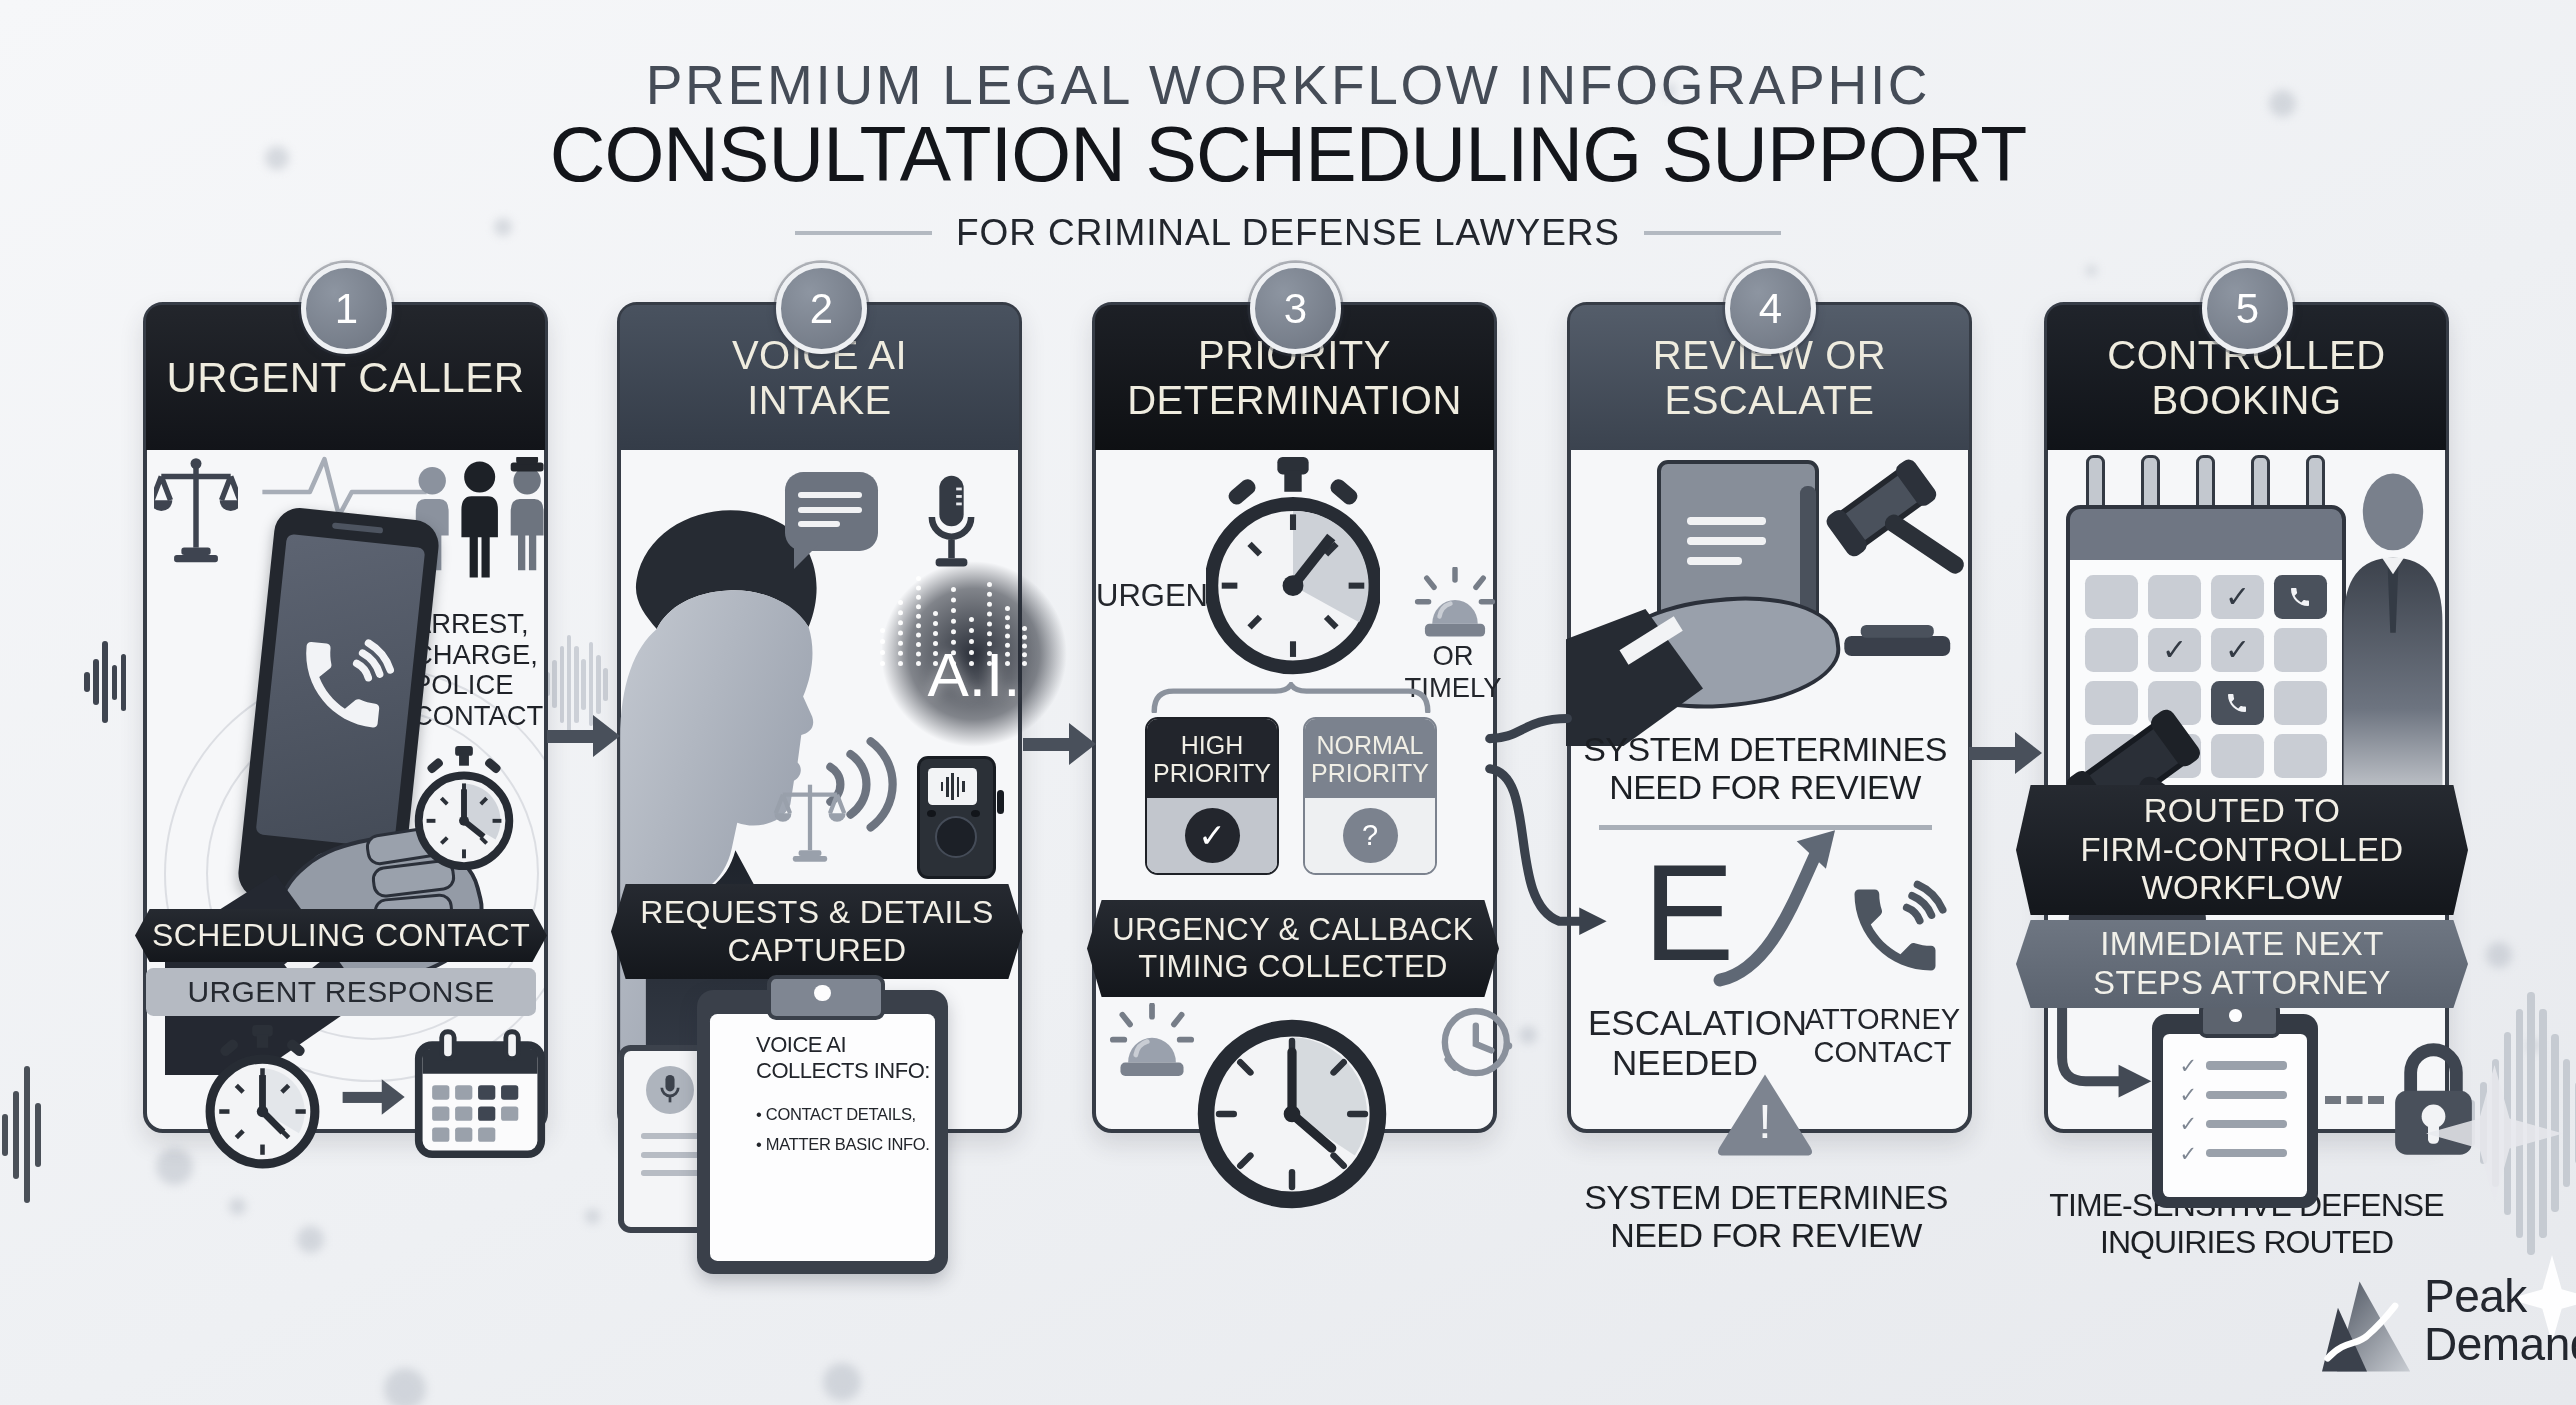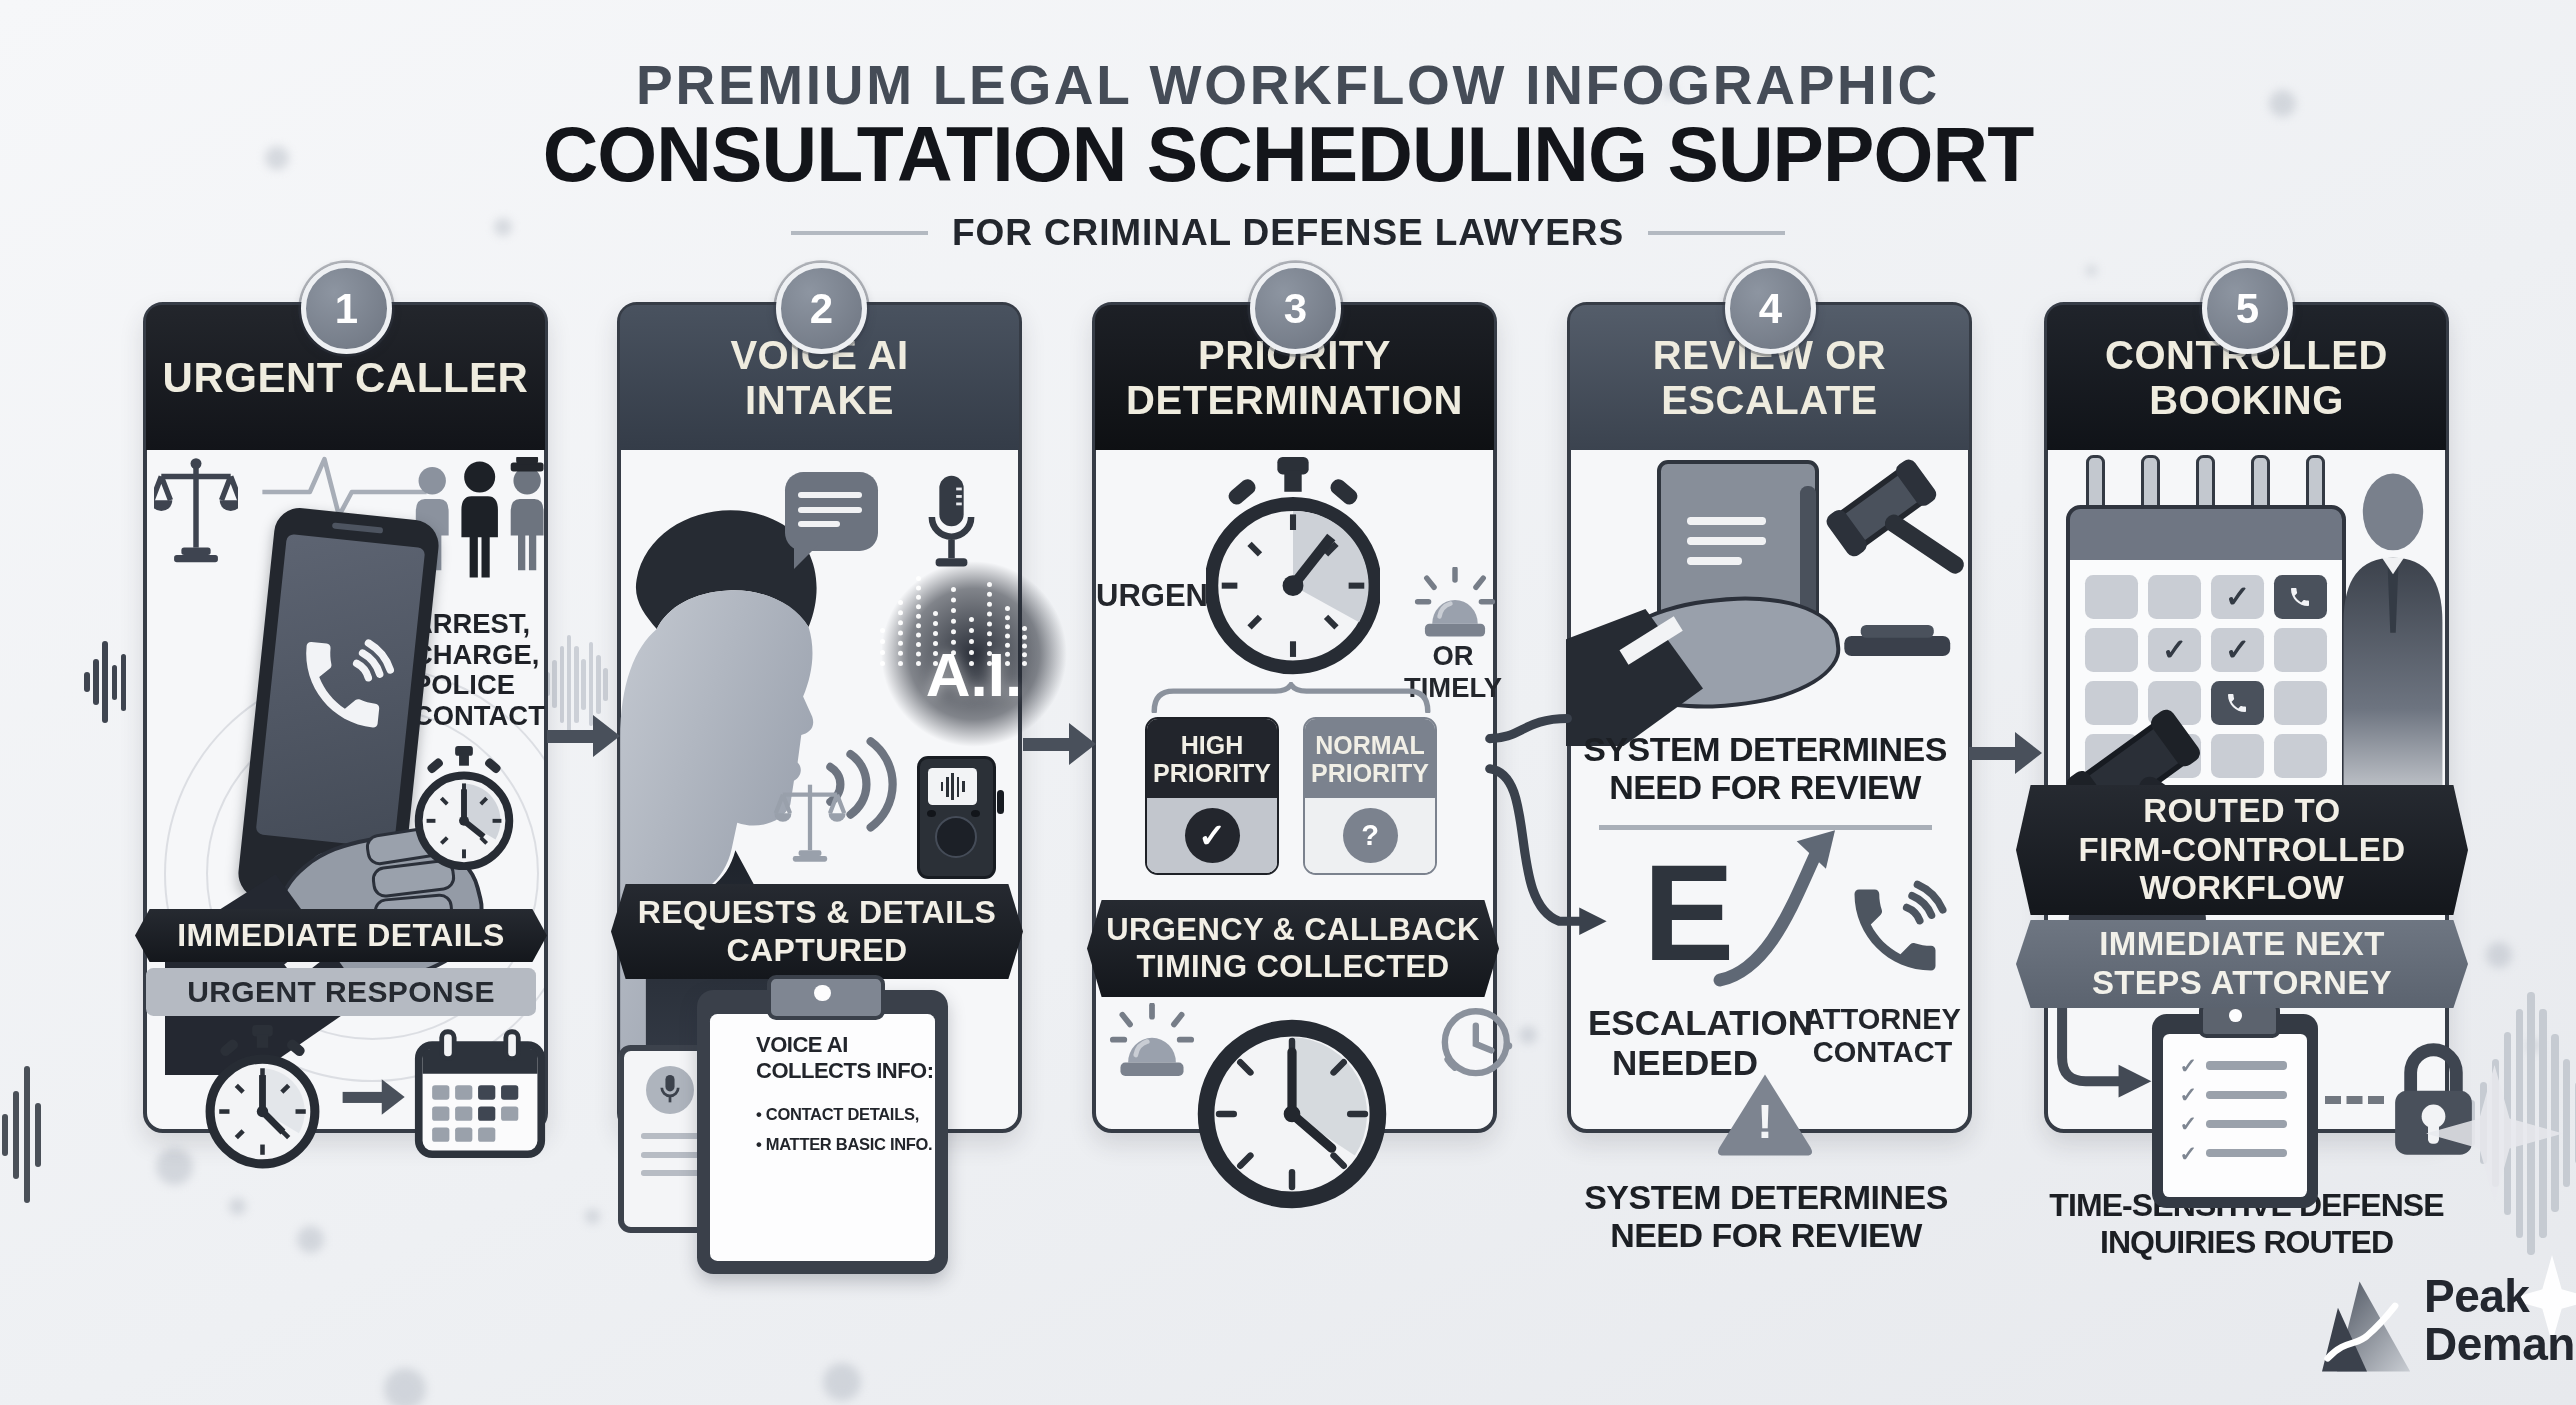--- a/index.html
+++ b/index.html
@@ -1,18 +1,18 @@
 <!DOCTYPE html>
 <html style="font-size:14.6px"><head>
 <meta charset="utf-8">
 <style>
   html,body{margin:0;padding:0;background:#dfe2e6}
   #canvas{position:relative;width:2576px;height:1405px;overflow:hidden;
     background:linear-gradient(155deg,#f6f7f9 0%,#eef0f3 55%,#e7e9ed 100%);
-    font-family:"Liberation Sans",sans-serif;font-weight:bold;}
+    font-family:"Liberation Sans",sans-serif;font-weight:normal;}
   .abs{position:absolute}
   .pre{white-space:pre-line}
   .ctr{text-align:center}
   .t{position:absolute;color:#22252b;white-space:pre-line}
   
   .card{position:absolute;top:302px;width:397px;height:823px;background:#f6f7f9;
     border:4.6px solid #363c46;border-radius:20px;box-shadow:0 11px 24px rgba(40,45,60,.14)}
   .chdr{position:absolute;top:-0.9px;left:-0.9px;right:-0.9px;height:145px;border-radius:15.6px 15.6px 0 0;
     display:flex;align-items:center;justify-content:center;color:#efecdf;font-size:40px;
     line-height:1.12;letter-spacing:0.5px;text-align:center;white-space:pre-line}
@@ -223,21 +223,21 @@
       <line x1="27" y1="53" x2="33" y2="59"></line>
         <line x1="73" y1="53" x2="67" y2="59"></line>
       <line x1="27" y1="99" x2="33" y2="93"></line>
         <line x1="73" y1="99" x2="67" y2="93"></line>
     </g>
     <line x1="50" y1="76" x2="50" y2="44" stroke="#272c34" stroke-width="6"></line>
     <line x1="50" y1="76" x2="70" y2="92" stroke="#272c34" stroke-width="6"></line>
     <circle cx="50" cy="76" r="5" fill="#272c34"></circle>
   </svg>
 
-  <div class="bnr bnr-dark" style="left:135px;top:909px;width:412px;height:53px;font-size:32px">IMMEDIATE DETAILS</div>
+  <div class="bnr bnr-dark" style="left:135px;top:909px;width:412px;height:53px;font-size:32px">SCHEDULING CONTACT</div>
   <div class="bnr bnr-lightgray" style="left:146px;top:968px;width:390px;height:48px;font-size:30px">URGENT RESPONSE</div>
 
   <svg class="abs" style="left:203px;top:1025px;z-index:5" width="119px" height="148px" viewBox="0 0 100 130">
     <rect x="41" y="0" width="18" height="10" rx="3" fill="#2b3038"></rect>
       <rect x="45" y="8" width="10" height="12" fill="#2b3038"></rect>
     <rect x="12" y="16" width="17" height="9" rx="4" fill="#2b3038" transform="rotate(-40 20 20)"></rect>
     <rect x="71" y="16" width="17" height="9" rx="4" fill="#2b3038" transform="rotate(40 80 20)"></rect>
     <circle cx="50" cy="76" r="46" fill="#f3f4f6" stroke="#272c34" stroke-width="8"></circle>
     <path d="M50,76 L50,38 A38,38 0 0 1 82,95 Z" fill="#e3e6ea"></path>
     <g stroke="#2b3038" stroke-width="4">

